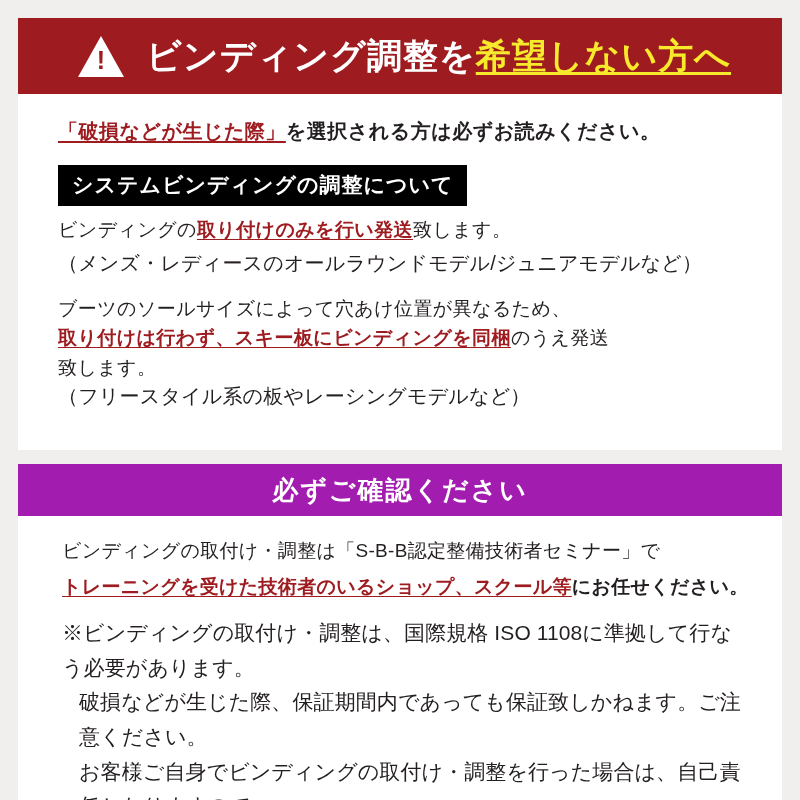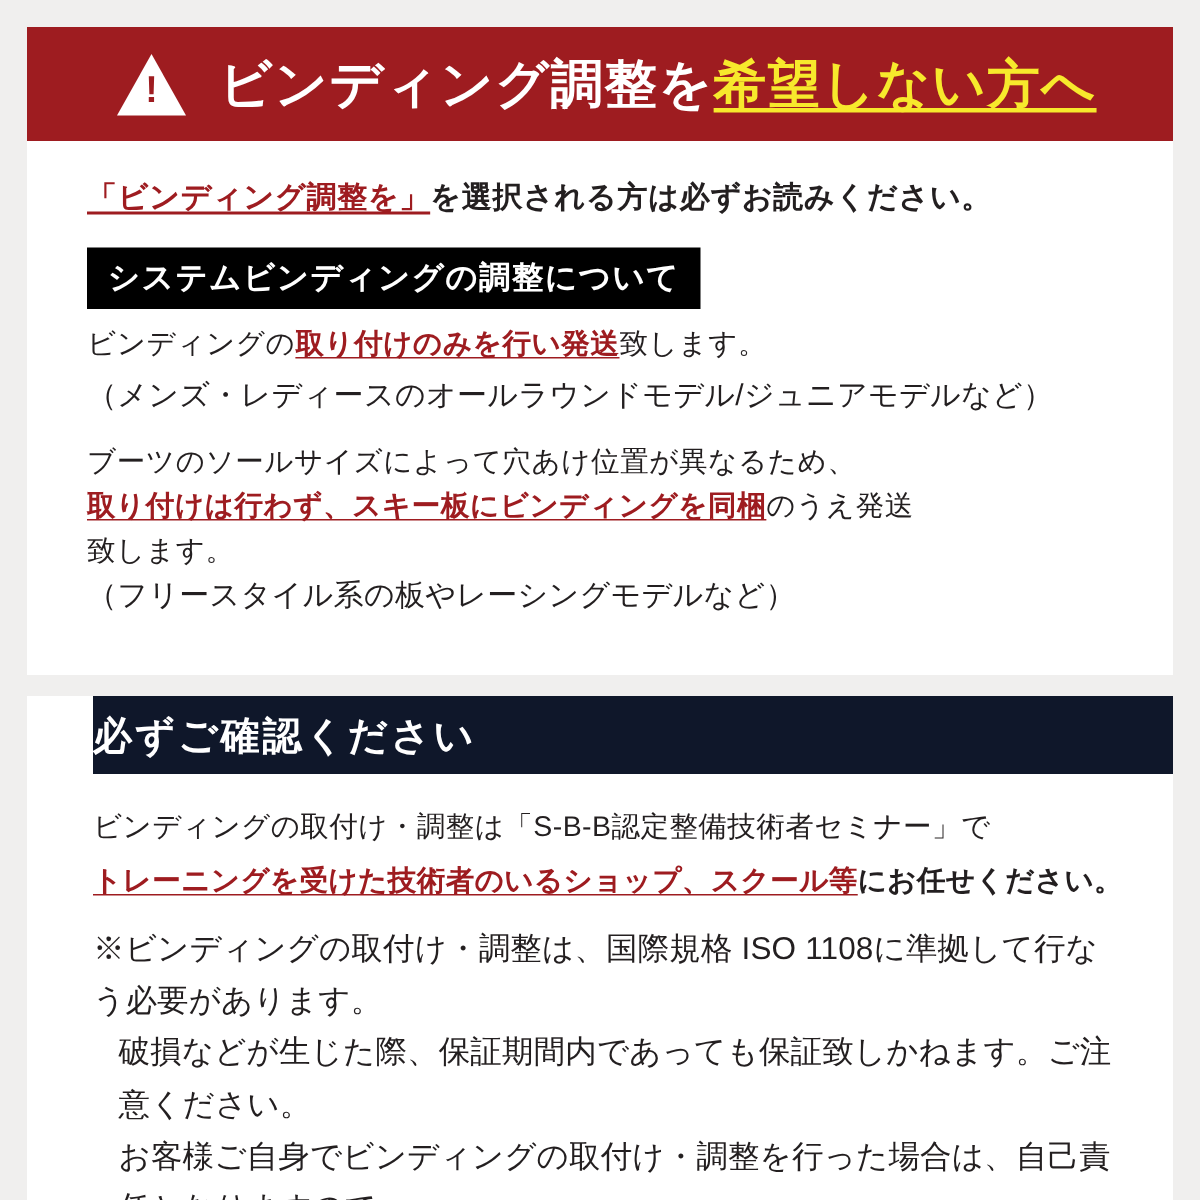--- a/index.html
+++ b/index.html
@@ -130,26 +130,25 @@
     letter-spacing: 0.2px;
   }
   .sec2 .para { margin-bottom: 2px; }
   .sec2 .para.tight { margin-bottom: 2px; }
 
   
   .card-bottom {
     flex: 1 1 auto;
   }
   .gray-banner {
-    background: #0f172a;
+    background: #a21caf;
     height: 52px;
     display: flex;
     align-items: center;
-    justify-content: flex-start;
-    margin-left: 44px;
+    justify-content: center;
   }
   .gray-banner .t {
     color: #ffffff;
     font-size: 26px;
     font-weight: bold;
     letter-spacing: 2px;
   }
   .card-body2 {
     padding: 22px 30px 10px 30px;
   }
@@ -188,21 +187,21 @@
     <div class="red-banner">
       <div class="warn-icon">
         <div class="tri"></div>
         <div class="bang">!</div>
       </div>
       <div class="banner-title"><span>ビンディング調整を</span><span class="hl">希望しない方へ</span></div>
     </div>
 
     <div class="card-body">
 
-      <p class="lead"><span class="u-red">「ビンディング調整を」</span><span>を選択される方は必ずお読みください。</span></p>
+      <p class="lead"><span class="u-red">「破損などが生じた際」</span><span>を選択される方は必ずお読みください。</span></p>
 
       <div class="sec1">
         <div class="sec-head">システムビンディングの調整について</div>
         <p class="para"><span>ビンディングの</span><span class="u-red">取り付けのみを行い発送</span><span>致します。</span></p>
         <p class="note">（メンズ・レディースのオールラウンドモデル/ジュニアモデルなど）</p>
       </div>
 
       <div class="sec2">
         <p class="para tight">ブーツのソールサイズによって穴あけ位置が異なるため、</p>
         <p class="para tight"><span class="u-red">取り付けは行わず、スキー板にビンディングを同梱</span><span>のうえ発送</span></p>

